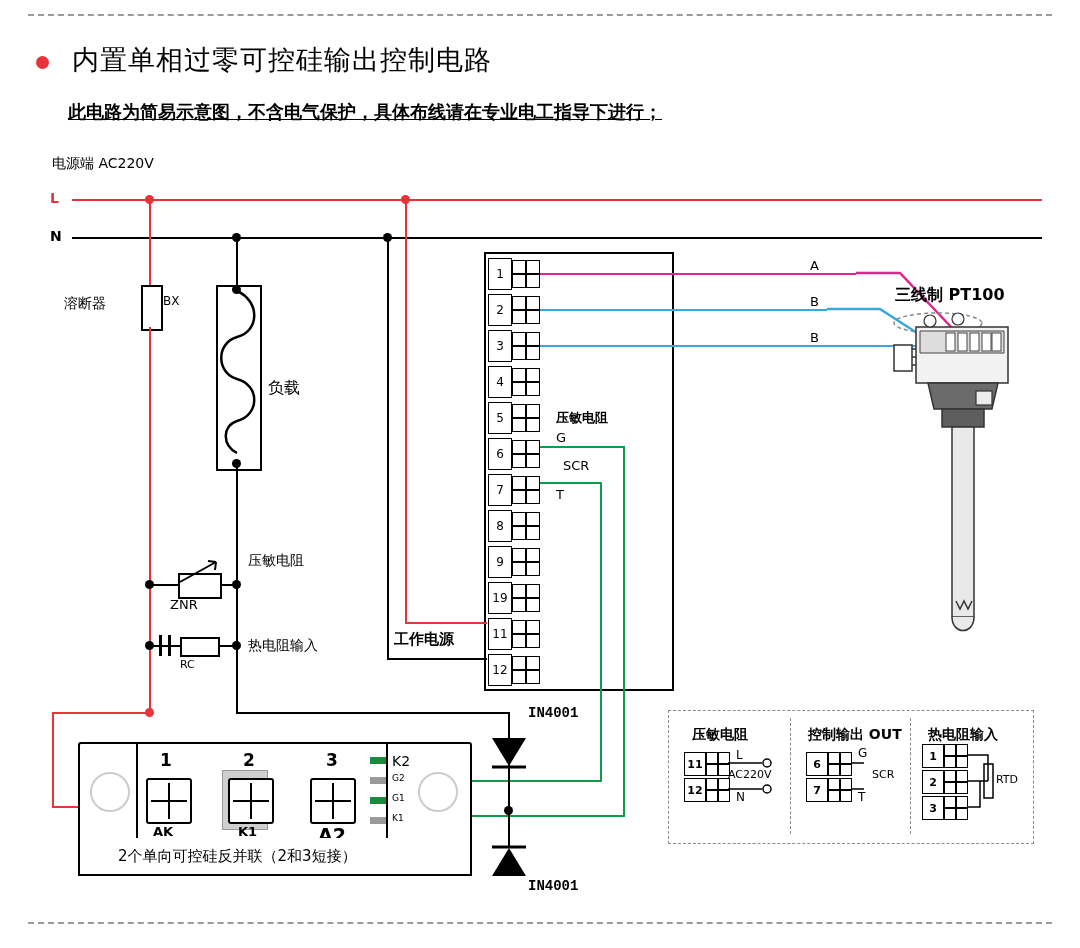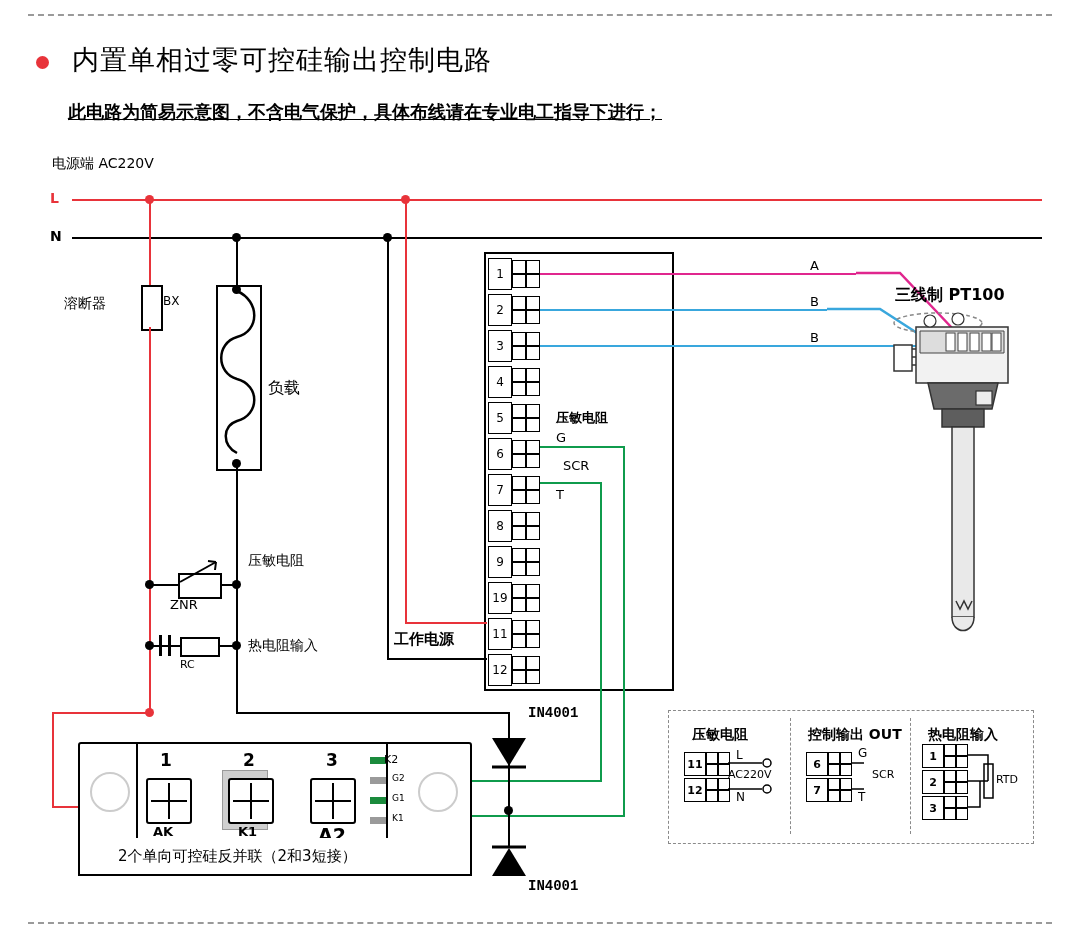--- a/index.html
+++ b/index.html
@@ -253,21 +253,21 @@
 <div class="bigscrew" style="left:310px;top:778px;width:42px;height:42px;"></div>
 
 <div class="lbl lbl-b" style="left:153px;top:824px;font-size:13px;">AK</div>
 <div class="lbl lbl-b" style="left:238px;top:824px;font-size:13px;">K1</div>
 <div class="lbl lbl-b" style="left:318px;top:824px;font-size:19px;">A2</div>
 
 <div class="greenled" style="left:370px;top:757px;width:16px;height:7px;"></div>
 <div class="grayled" style="left:370px;top:777px;width:16px;height:7px;"></div>
 <div class="greenled" style="left:370px;top:797px;width:16px;height:7px;"></div>
 <div class="grayled" style="left:370px;top:817px;width:16px;height:7px;"></div>
-<div class="lbl" style="left:384px;top:753px;font-size:11px;">K2</div>
+<div class="lbl" style="left:392px;top:753px;font-size:14px;">K2</div>
 <div class="lbl" style="left:392px;top:773px;font-size:9px;">G2</div>
 <div class="lbl" style="left:392px;top:793px;font-size:9px;">G1</div>
 <div class="lbl" style="left:392px;top:813px;font-size:9px;">K1</div>
 
 <div class="abs" style="left:78px;top:838px;width:390px;height:36px;border:2px solid #000;border-top:none;background:#fff;"></div>
 <div class="lbl" style="left:118px;top:847px;font-size:15px;">2个单向可控硅反并联（2和3短接）</div>
 
 <div class="dashbox" style="left:668px;top:710px;width:364px;height:132px;"></div>
 <div class="abs" style="left:790px;top:718px;width:0;height:116px;border-left:1.5px dashed #8a8a8a;"></div>
 <div class="abs" style="left:910px;top:718px;width:0;height:116px;border-left:1.5px dashed #8a8a8a;"></div>

